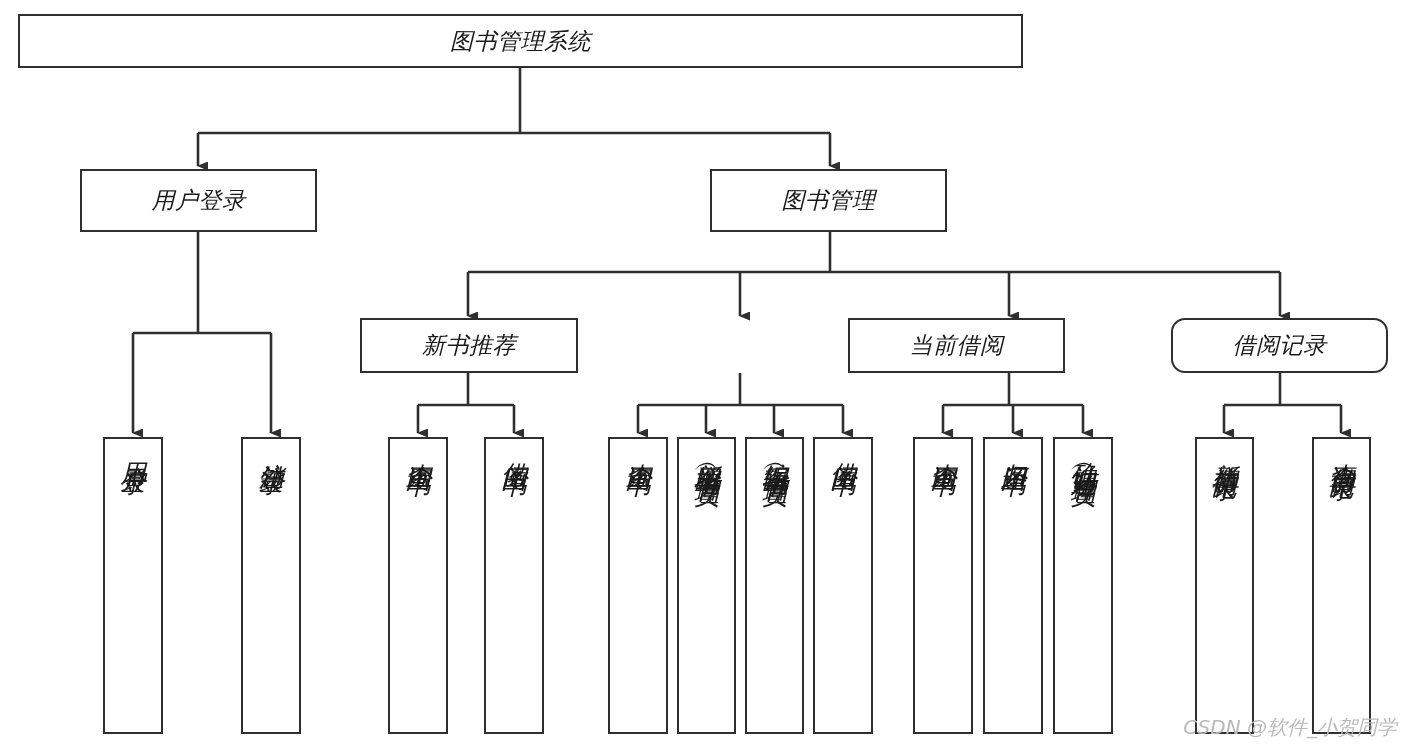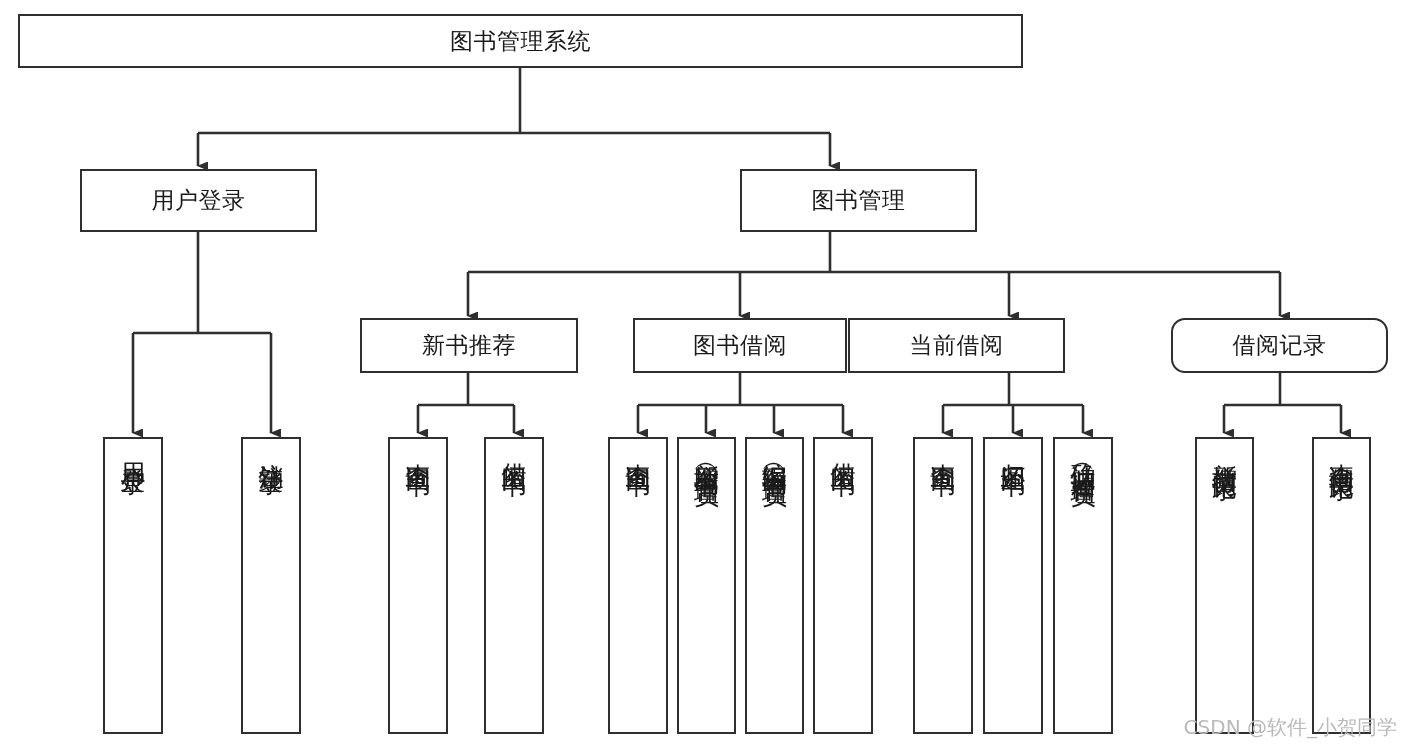--- a/index.html
+++ b/index.html
@@ -10,20 +10,21 @@
   }
   body {
     font-family: "DejaVu Sans", "Liberation Sans", sans-serif;
   }
   #diagram-root {
     position: relative;
     width: 1405px;
     height: 747px;
     background: #ffffff;
     overflow: hidden;
+    font-style: italic;
   }
   #edge-layer {
     position: absolute;
     left: 0;
     top: 0;
     width: 1405px;
     height: 747px;
     pointer-events: none;
   }
   .node {
@@ -128,30 +129,27 @@
     </g>
   </svg>
 
   <div class="node root horiz" style="left:18px; top:14px; width:1005px; height:54px;">
     <span class="label">图书管理系统</span>
   </div>
 
   <div class="node horiz" style="left:80px; top:169px; width:237px; height:63px;">
     <span class="label">用户登录</span>
   </div>
-  <div class="node horiz" style="left:740px; top:169px; width:237px; height:63px;">
+  <div class="node horiz" style="left:710px; top:169px; width:237px; height:63px;">
     <span class="label">图书管理</span>
   </div>
 
   <div class="node horiz" style="left:360px; top:318px; width:218px; height:55px;">
     <span class="label">新书推荐</span>
   </div>
-  <div class="node horiz" style="left:633px; top:318px; width:214px; height:55px;">
-    <span class="label">图书借阅</span>
-  </div>
   <div class="node horiz" style="left:848px; top:318px; width:217px; height:55px;">
     <span class="label">当前借阅</span>
   </div>
   <div class="node horiz" style="left:1171px; top:318px; width:217px; height:55px;border-radius:14px;">
     <span class="label">借阅记录</span>
   </div>
 
   <div class="node vert" style="left:103px; top:437px; width:60px; height:297px;">
     <span class="label">用户登录</span>
   </div>

